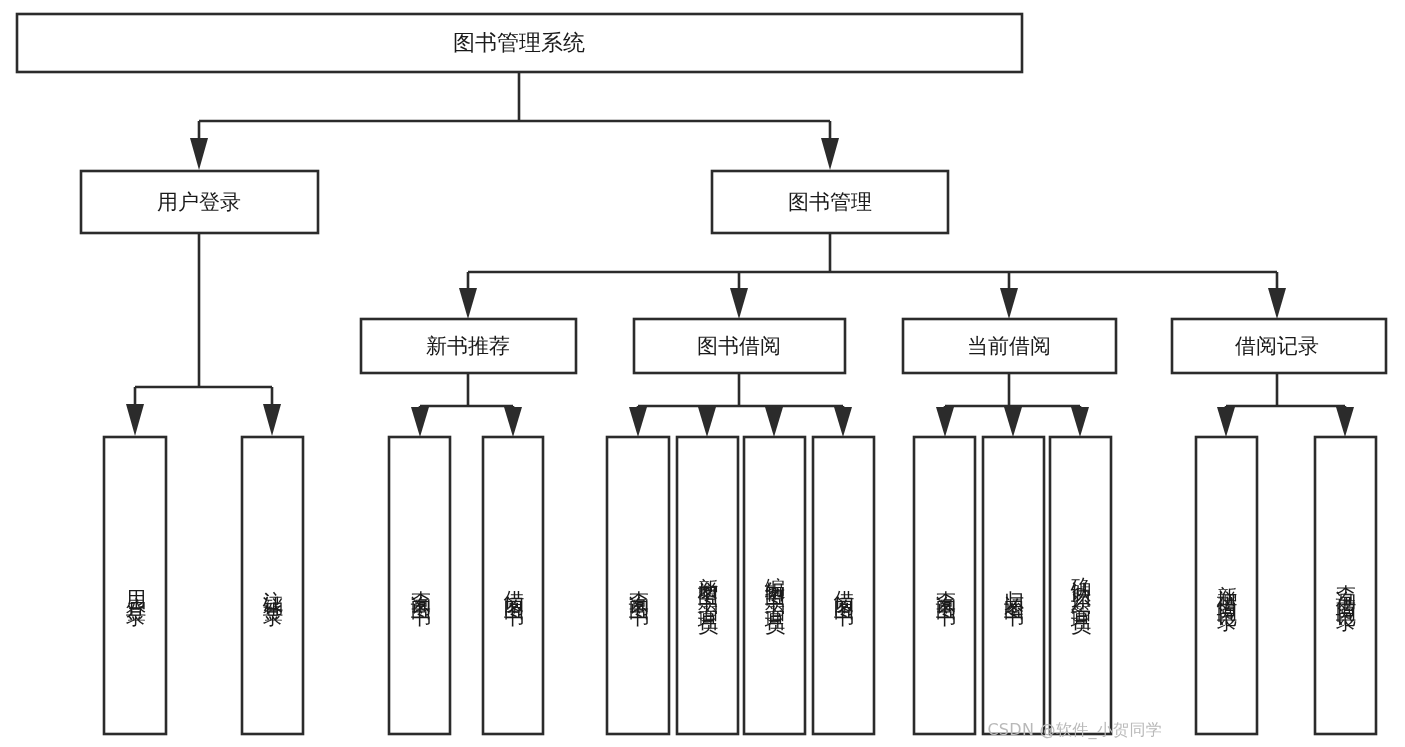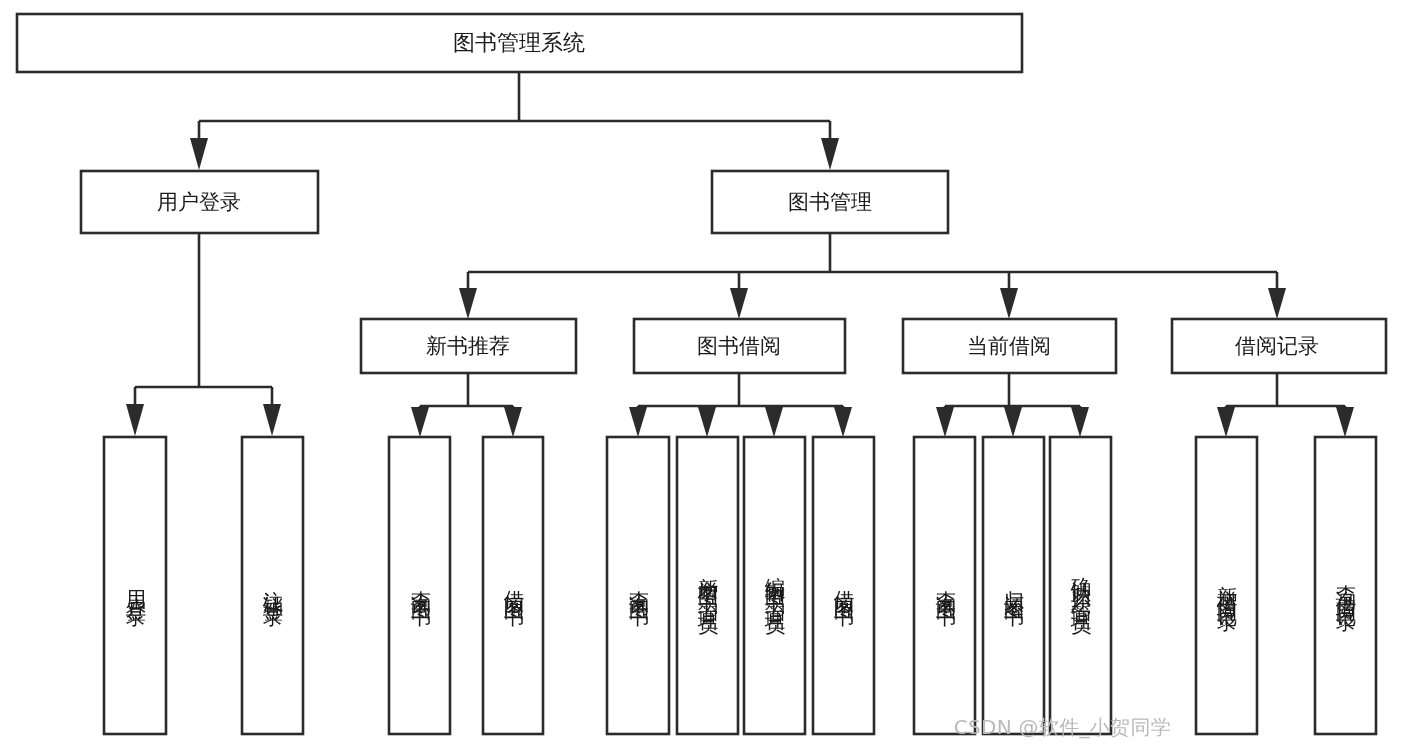--- a/index.html
+++ b/index.html
@@ -52,24 +52,24 @@
     stroke: #2b2b2b;
     stroke-width: 2.6;
     fill: none;
   }
   .arrowhead {
     fill: #2b2b2b;
     stroke: none;
   }
   .watermark {
     position: absolute;
-    right: 12px;
+    right: 21px;
     bottom: 6px;
     font-family: "DejaVu Sans", "Liberation Sans", sans-serif;
-    font-size: 20px;
+    font-size: 16px;
     color: #b9b9b9;
     white-space: nowrap;
     letter-spacing: 0.3px;
     pointer-events: none;
   }
 </style>
 </head>
 <body>
 
 <div id="diagram-root">

